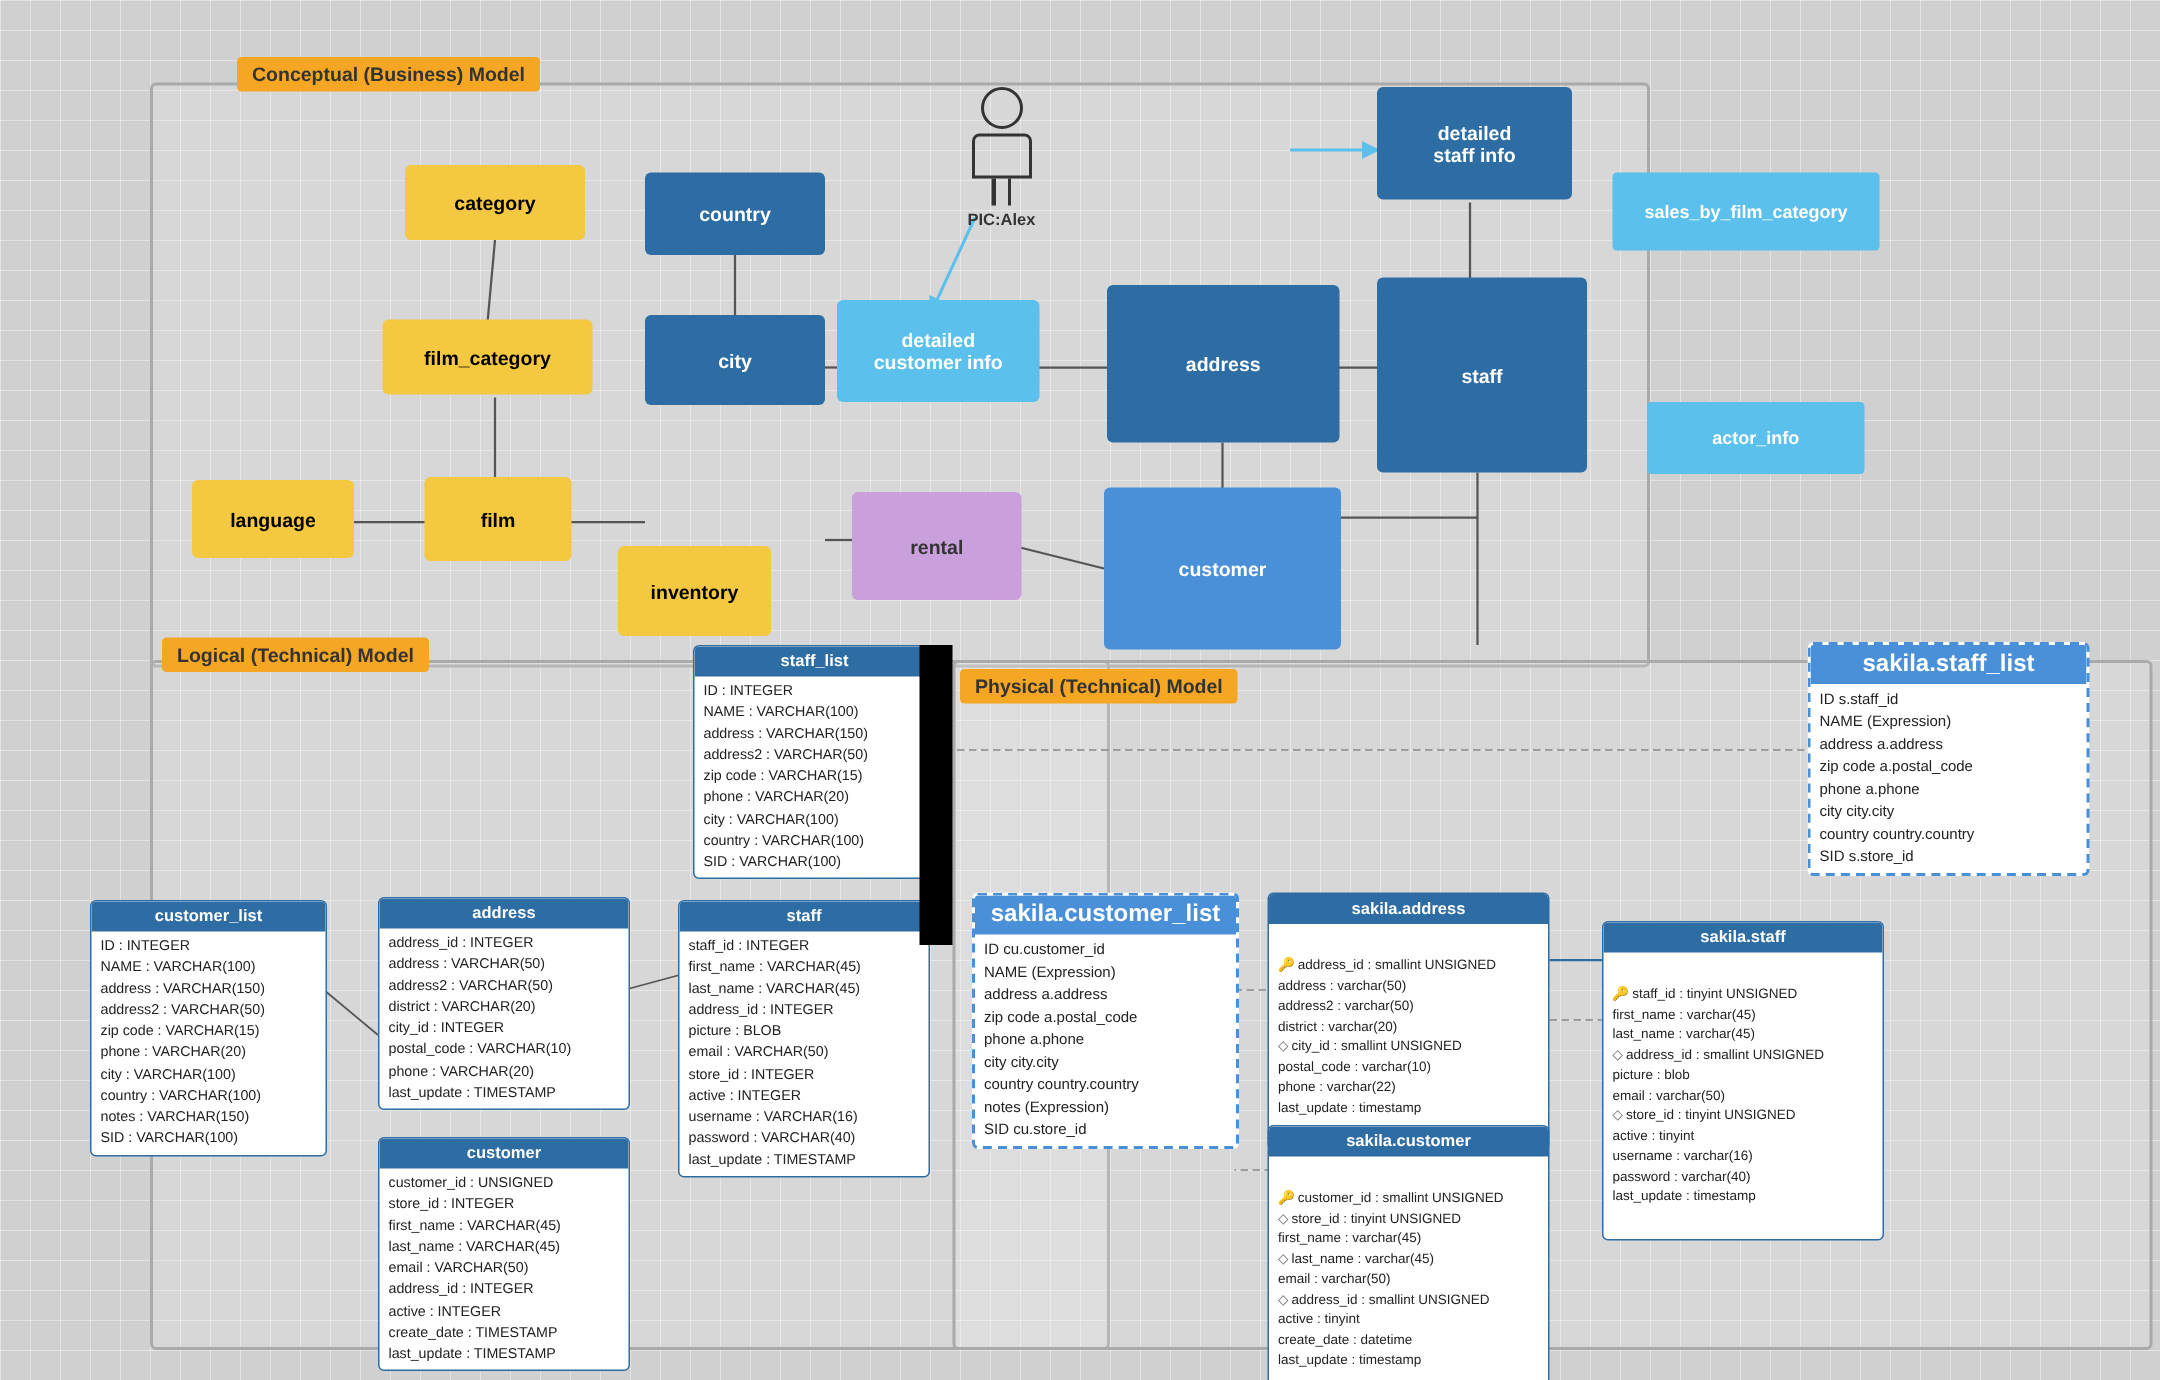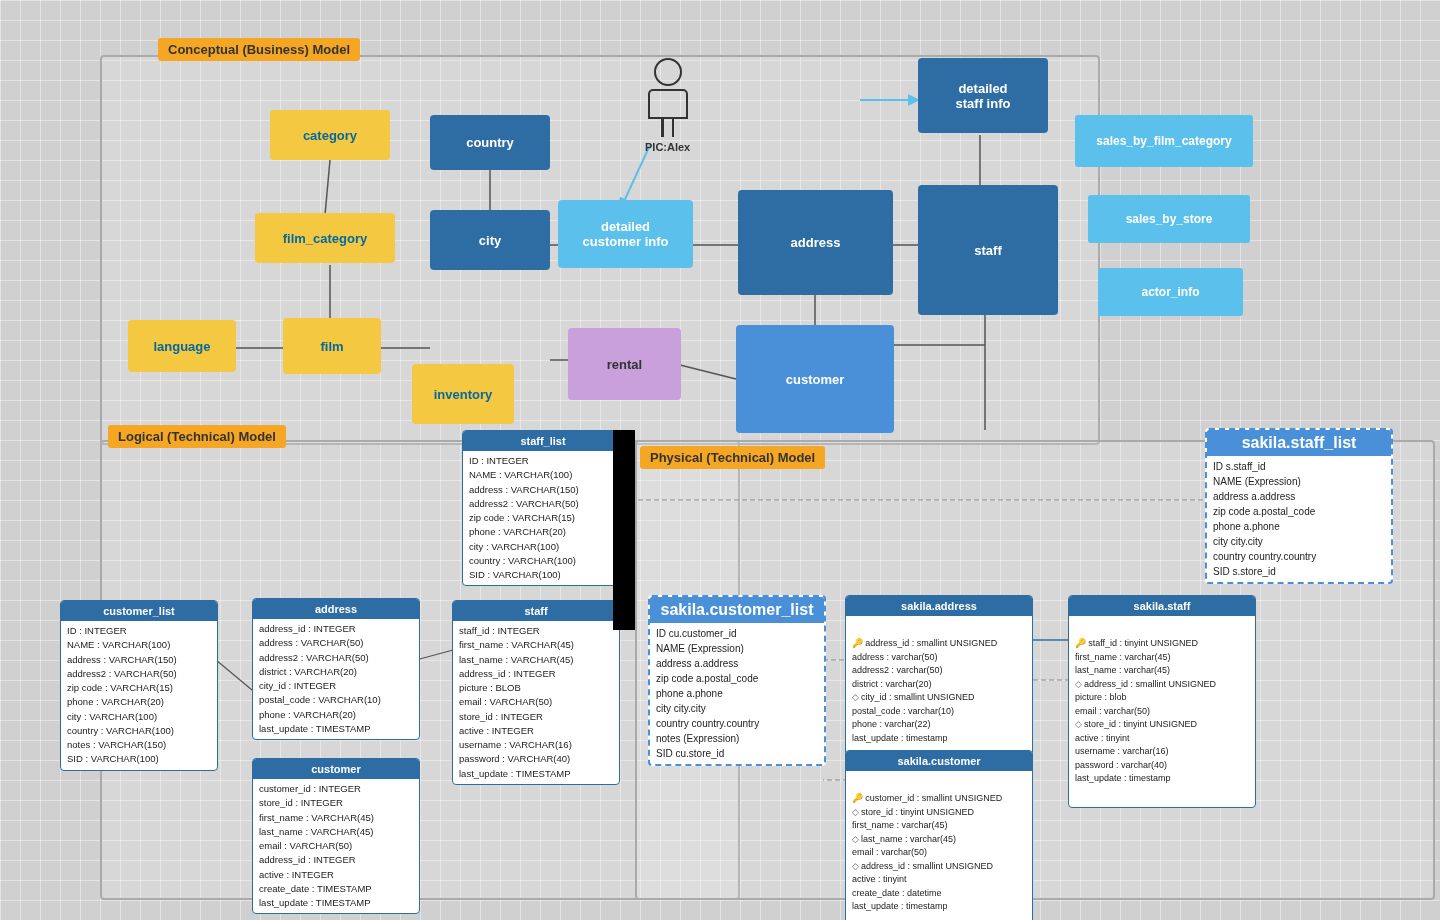--- a/index.html
+++ b/index.html
@@ -40,21 +40,21 @@
       display: flex;
       align-items: center;
       justify-content: center;
       text-align: center;
       font-weight: bold;
       font-size: 13px;
       border-radius: 4px;
       z-index: 5;
     }
 
-    .entity-yellow { background: #F5C842; color: #0369a1; }
+    .entity-yellow { background: #F5C842; color: #000000; }
     .entity-blue-dark { background: #2E6DA4; color: #fff; }
     .entity-blue-light { background: #5BC0EB; color: #fff; }
     .entity-blue-med { background: #4A90D9; color: #fff; }
     .entity-purple { background: #C9A0DC; color: #333; }
 
     
     .view-box {
       position: absolute;
       background: #5BC0EB;
       color: #fff;
@@ -323,23 +323,20 @@
       <div class="person-leg"></div>
       <div class="person-leg"></div>
     </div>
     <div class="person-label">PIC:Alex</div>
   </div>
 
   <div class="view-box" style="left:1075px; top:115px; width:178px; height:52px;">
     <span>sales_by_film_category</span>
   </div>
 
-  <div class="view-box" style="left:1088px; top:195px; width:162px; height:48px;">
-    <span>sales_by_store</span>
-  </div>
 
   <div class="view-box" style="left:1098px; top:268px; width:145px; height:48px;">
     <span>actor_info</span>
   </div>
 
 
   <div class="section-label" style="left:108px; top:425px;">Logical (Technical) Model</div>
 
   <div style="position:absolute; left:100px; top:440px; width:640px; height:460px; border:2px solid #aaa; background:rgba(255,255,255,0.15); border-radius:4px; z-index:1;"></div>
 
@@ -401,21 +398,21 @@
       <div>active : INTEGER</div>
       <div>username : VARCHAR(16)</div>
       <div>password : VARCHAR(40)</div>
       <div>last_update : TIMESTAMP</div>
     </div>
   </div>
 
   <div class="table-box" style="left:252px; top:758px; width:168px;">
     <div class="table-header">customer</div>
     <div class="table-body">
-      <div>customer_id : INTEGER</div>
+      <div>customer_id : UNSIGNED</div>
       <div>store_id : INTEGER</div>
       <div>first_name : VARCHAR(45)</div>
       <div>last_name : VARCHAR(45)</div>
       <div>email : VARCHAR(50)</div>
       <div>address_id : INTEGER</div>
       <div>active : INTEGER</div>
       <div>create_date : TIMESTAMP</div>
       <div>last_update : TIMESTAMP</div>
     </div>
   </div>
@@ -460,21 +457,21 @@
       <div>address : varchar(50)</div>
       <div>address2 : varchar(50)</div>
       <div>district : varchar(20)</div>
       <div><span class="circle-icon">◇</span>city_id : smallint UNSIGNED</div>
       <div>postal_code : varchar(10)</div>
       <div>phone : varchar(22)</div>
       <div>last_update : timestamp</div>
     </div>
   </div>
 
-  <div class="table-box-physical" style="left:1068px; top:595px; width:188px;">
+  <div class="table-box-physical" style="left:1068px; top:614px; width:188px;">
     <div class="table-header">sakila.staff</div>
     <div class="table-body">
       <div><span class="key-icon">🔑</span>staff_id : tinyint UNSIGNED</div>
       <div>first_name : varchar(45)</div>
       <div>last_name : varchar(45)</div>
       <div><span class="circle-icon">◇</span>address_id : smallint UNSIGNED</div>
       <div>picture : blob</div>
       <div>email : varchar(50)</div>
       <div><span class="circle-icon">◇</span>store_id : tinyint UNSIGNED</div>
       <div>active : tinyint</div>

